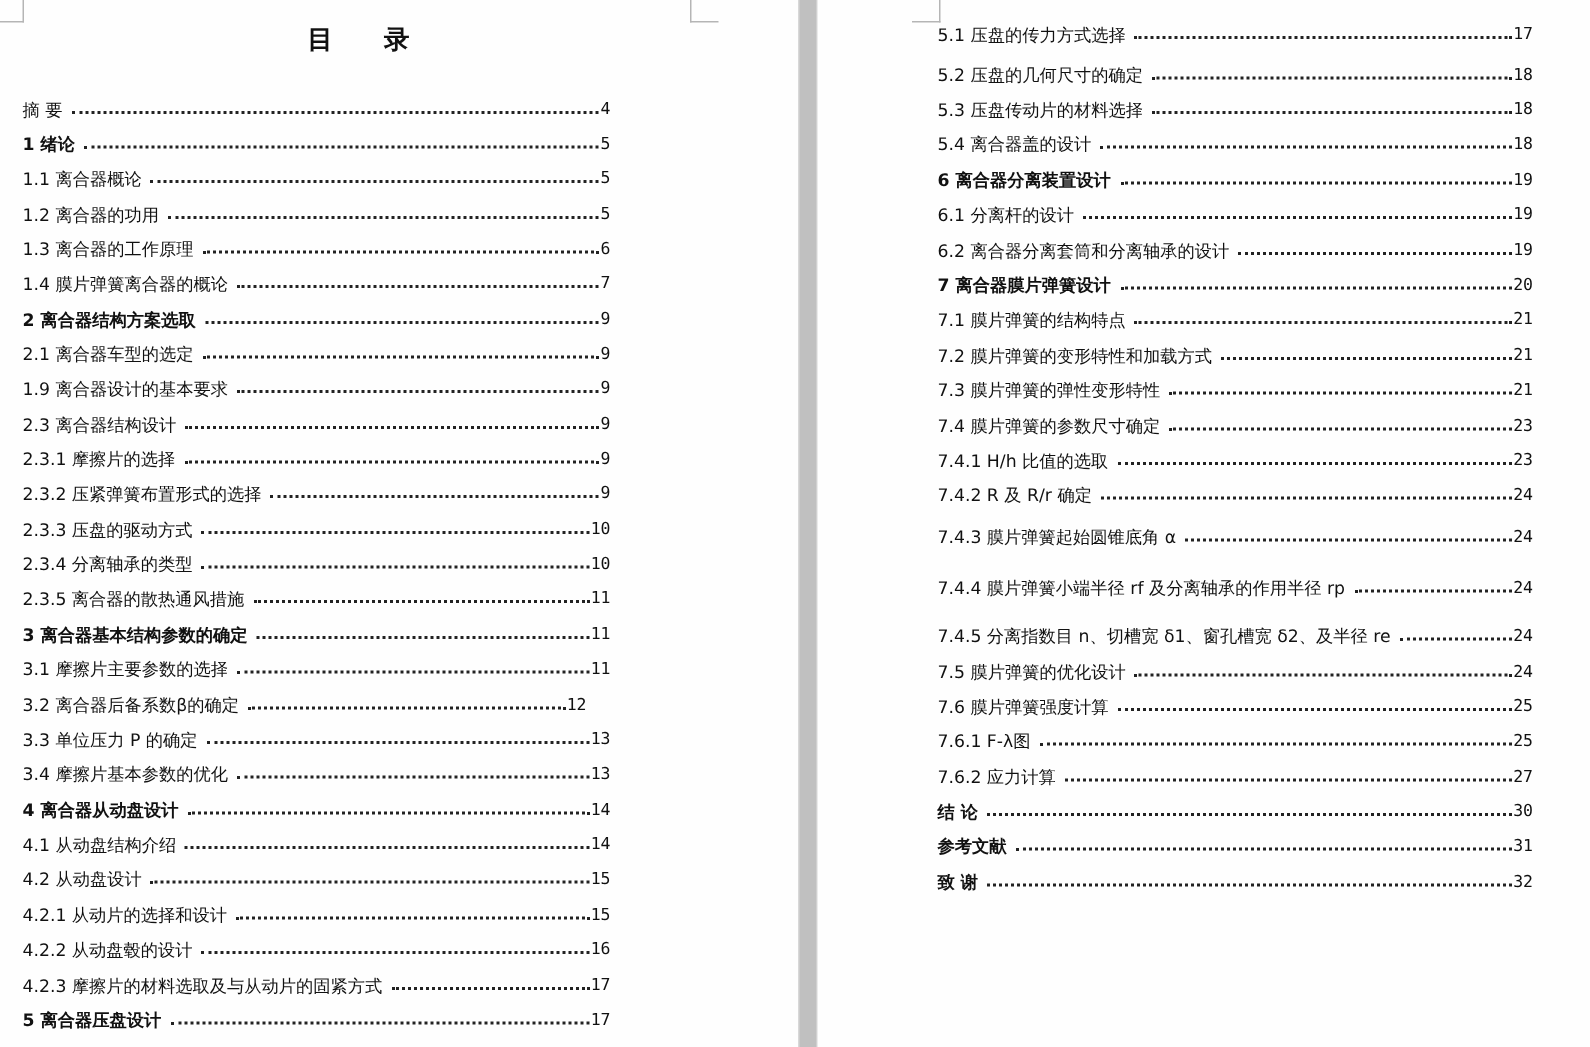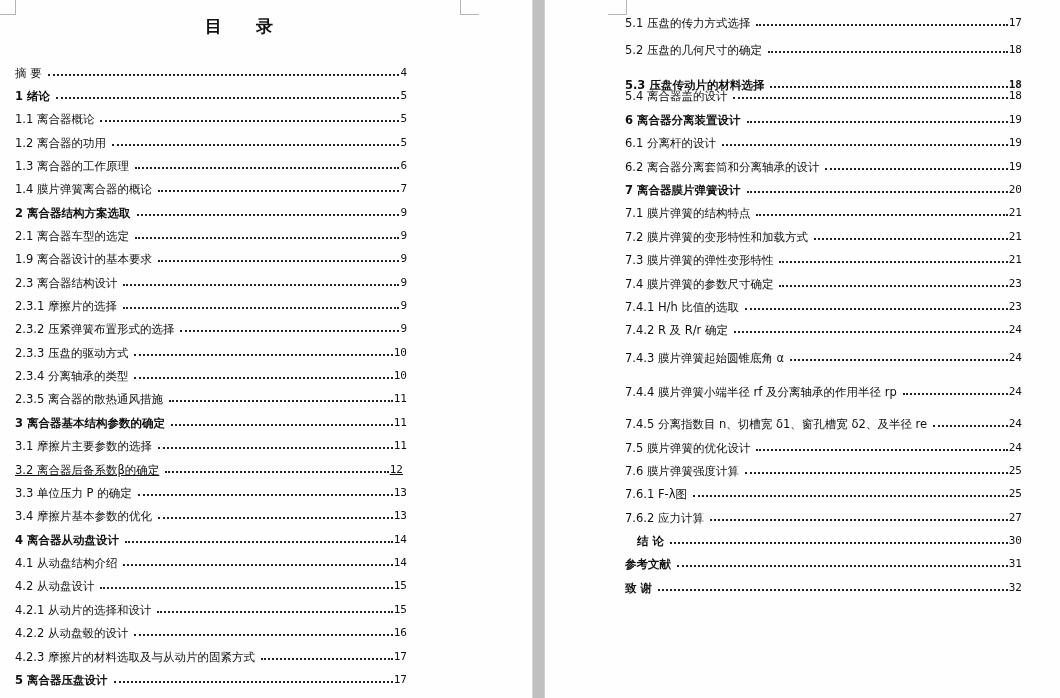--- a/index.html
+++ b/index.html
@@ -111,21 +111,21 @@
       <div class="entry bold" style="position: absolute; left: 0px; right: 0px; top: 416px;">
         <span class="label">3 离合器基本结构参数的确定</span>
         <span class="leader"></span>
         <span class="pg">11</span>
       </div>
       <div class="entry" style="position: absolute; left: 0px; right: 0px; top: 439px;">
         <span class="label">3.1 摩擦片主要参数的选择</span>
         <span class="leader"></span>
         <span class="pg">11</span>
       </div>
-      <div class="entry" style="position: absolute; left: 0px; right: 4px; top: 463px; text-decoration: underline;">
+      <div class="entry" style="position: absolute; left: 0px; right: 16px; top: 463px;">
         <span class="label">3.2 离合器后备系数β的确定</span>
         <span class="leader"></span>
         <span class="pg">12</span>
       </div>
       <div class="entry" style="position: absolute; left: 0px; right: 0px; top: 486px;">
         <span class="label">3.3 单位压力 P 的确定</span>
         <span class="leader"></span>
         <span class="pg">13</span>
       </div>
       <div class="entry" style="position: absolute; left: 0px; right: 0px; top: 509px;">
@@ -179,21 +179,21 @@
       <div class="entry" style="position: absolute; left: 0px; right: 0px; top: 16px;">
         <span class="label">5.1 压盘的传力方式选择</span>
         <span class="leader"></span>
         <span class="pg">17</span>
       </div>
       <div class="entry" style="position: absolute; left: 0px; right: 0px; top: 43px;">
         <span class="label">5.2 压盘的几何尺寸的确定</span>
         <span class="leader"></span>
         <span class="pg">18</span>
       </div>
-      <div class="entry" style="position: absolute; left: 0px; right: 0px; top: 78px; font-weight: bold;">
+      <div class="entry" style="position: absolute; left: 0px; right: 0px; top: 66px;">
         <span class="label">5.3 压盘传动片的材料选择</span>
         <span class="leader"></span>
         <span class="pg">18</span>
       </div>
       <div class="entry" style="position: absolute; left: 0px; right: 0px; top: 89px;">
         <span class="label">5.4 离合器盖的设计</span>
         <span class="leader"></span>
         <span class="pg">18</span>
       </div>
       <div class="entry bold" style="position: absolute; left: 0px; right: 0px; top: 113px;">
@@ -274,21 +274,21 @@
       <div class="entry" style="position: absolute; left: 0px; right: 0px; top: 487px;">
         <span class="label">7.6.1 F-λ图</span>
         <span class="leader"></span>
         <span class="pg">25</span>
       </div>
       <div class="entry" style="position: absolute; left: 0px; right: 0px; top: 511px;">
         <span class="label">7.6.2 应力计算</span>
         <span class="leader"></span>
         <span class="pg">27</span>
       </div>
-      <div class="entry bold" style="position: absolute; left: 12px; right: 0px; top: 534px;">
+      <div class="entry bold" style="position: absolute; left: 0px; right: 0px; top: 534px;">
         <span class="label">结 论</span>
         <span class="leader"></span>
         <span class="pg">30</span>
       </div>
       <div class="entry bold" style="position: absolute; left: 0px; right: 0px; top: 557px;">
         <span class="label">参考文献</span>
         <span class="leader"></span>
         <span class="pg">31</span>
       </div>
       <div class="entry bold" style="position: absolute; left: 0px; right: 0px; top: 581px;">

